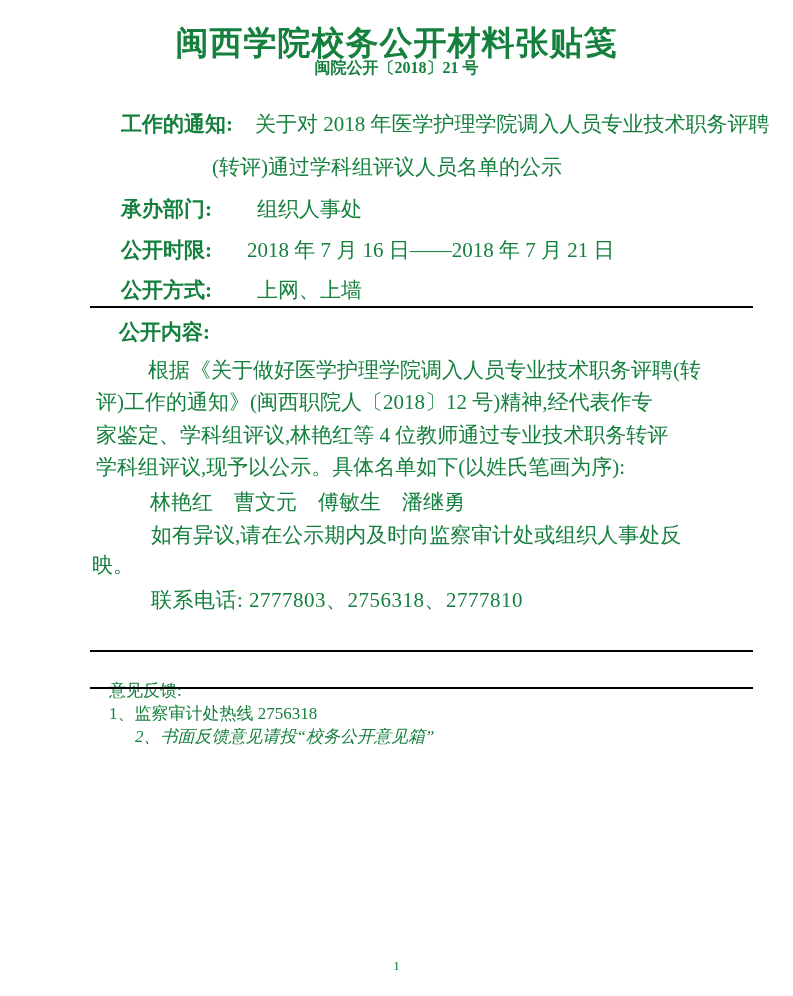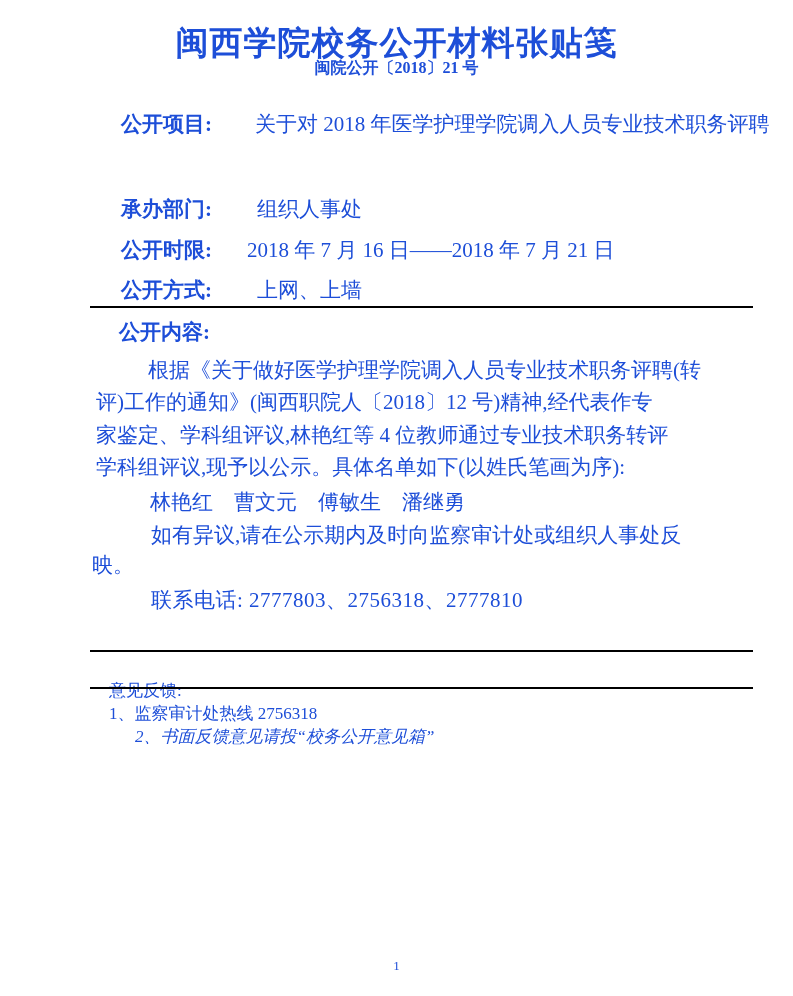--- a/index.html
+++ b/index.html
@@ -5,21 +5,21 @@
   html, body {
     margin: 0;
     padding: 0;
     background: #ffffff;
   }
   .page {
     position: relative;
     width: 793px;
     height: 996px;
     background: #ffffff;
-    color: #1d4ed8;
+    color: #15803d;
     font-family: "Liberation Serif", "DejaVu Serif", serif;
     overflow: hidden;
   }
   .abs { position: absolute; white-space: pre; }
 
   .doc-title {
     top: 21px; left: 0; width: 793px;
     text-align: center;
     font-size: 33px;
     font-weight: bold;
@@ -89,22 +89,23 @@
   }
 </style>
 </head>
 <body>
 
 <div class="page">
 
   <div class="abs doc-title">闽西学院校务公开材料张贴笺</div>
   <div class="abs doc-number">闽院公开〔2018〕21 号</div>
 
-  <div class="abs field-label lbl-item">公开项目:</div>
+  <div class="abs field-label lbl-item">工作的通知:</div>
   <div class="abs field-value val-item-1">关于对 2018 年医学护理学院调入人员专业技术职务评聘</div>
+  <div class="abs field-value val-item-2">(转评)通过学科组评议人员名单的公示</div>
 
   <div class="abs field-label lbl-dept">承办部门:</div>
   <div class="abs field-value val-dept">组织人事处</div>
 
   <div class="abs field-label lbl-period">公开时限:</div>
   <div class="abs field-value val-period">2018 年 7 月 16 日——2018 年 7 月 21 日</div>
 
   <div class="abs field-label lbl-method">公开方式:</div>
   <div class="abs field-value val-method">上网、上墙</div>
 

